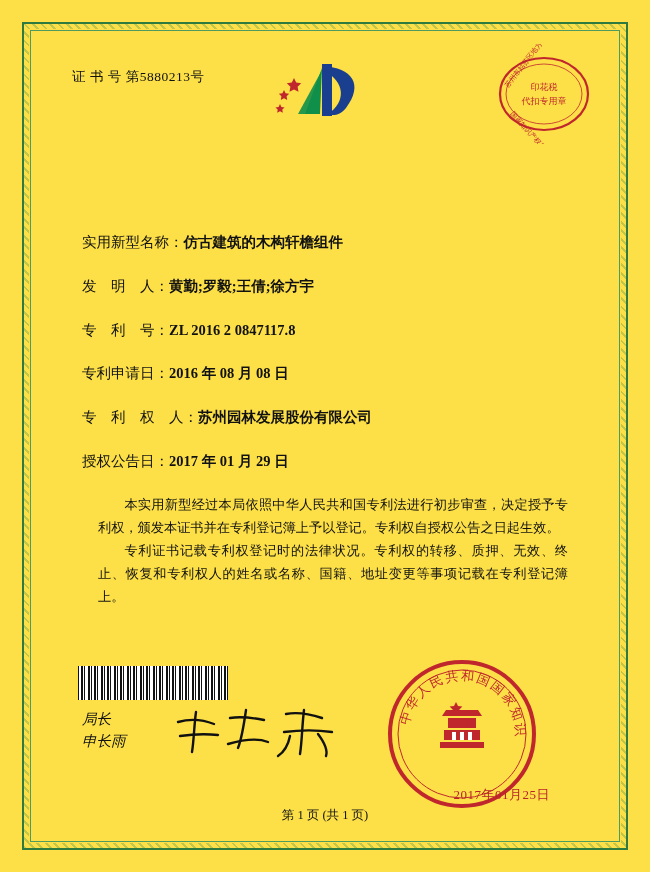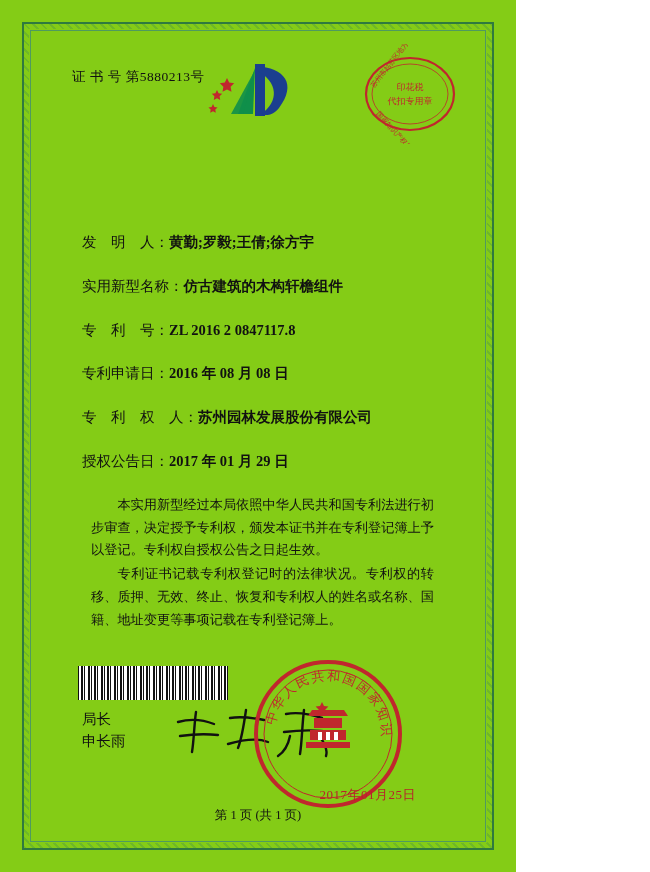--- a/index.html
+++ b/index.html
@@ -9,23 +9,23 @@
   }
   body {
     width: 650px;
     height: 872px;
     font-family: "Liberation Serif", "DejaVu Serif", serif;
     color: #1a1a1a;
     overflow: hidden;
   }
   .page {
     position: relative;
-    width: 516px;
+    width: 650px;
     height: 872px;
-    background: #84cc16;
+    background: #fde047;
     box-sizing: border-box;
   }
   
   .border-outer {
     position: absolute;
     left: 22px; top: 22px; right: 22px; bottom: 22px;
     border: 2px solid #2f7a3f;
     box-sizing: border-box;
   }
   .border-inner {
@@ -118,21 +118,21 @@
     top: 450px;
     left: 34px;
     right: 34px;
     font-size: 13.2px;
     line-height: 1.72;
     text-align: justify;
     color: #111;
   }
   .para {
     text-indent: 2em;
-    margin: 0 0 1px 9px;
+    margin: 0 0 1px 16px;
   }
 
   
   .barcode {
     position: absolute;
     left: 30px;
     top: 622px;
     width: 150px;
     height: 34px;
     background: repeating-linear-gradient(
@@ -144,20 +144,21 @@
     );
   }
 
   .signature-block {
     position: absolute;
     left: 34px;
     top: 664px;
     font-size: 14.5px;
     line-height: 1.55;
     color: #111;
+    font-style: italic;
   }
   .signature-handwriting {
     position: absolute;
     left: 120px;
     top: 660px;
     width: 200px;
     height: 60px;
   }
 
   .red-seal-big {
@@ -220,24 +221,24 @@
         <text x="50" y="46" font-size="9" fill="#c0272d" text-anchor="middle" font-family="DejaVu Serif, serif">印花税</text>
         <text x="50" y="60" font-size="9" fill="#c0272d" text-anchor="middle" font-family="DejaVu Serif, serif">代扣专用章</text>
         <text x="14" y="44" font-size="7" fill="#c0272d" font-family="DejaVu Serif, serif" transform="rotate(-52 14 44)">苏州市姑苏区地方税务局</text>
         <text x="16" y="70" font-size="7" fill="#c0272d" font-family="DejaVu Serif, serif" transform="rotate(48 16 70)">国家知识产权局</text>
       </svg>
     </div>
 
 
     <div class="fields">
       <div class="field-row">
+        <span class="field-label">实用新型名称：</span><span class="field-value">仿古建筑的木构轩檐组件</span>
+      </div>
+      <div class="field-row">
         <span class="field-label">发　明　人：</span><span class="field-value">黄勤;罗毅;王倩;徐方宇</span>
-      </div>
-      <div class="field-row">
-        <span class="field-label">实用新型名称：</span><span class="field-value">仿古建筑的木构轩檐组件</span>
       </div>
       <div class="field-row">
         <span class="field-label">专　利　号：</span><span class="field-value">ZL 2016 2 0847117.8</span>
       </div>
       <div class="field-row">
         <span class="field-label">专利申请日：</span><span class="field-value">2016 年 08 月 08 日</span>
       </div>
       <div class="field-row">
         <span class="field-label">专　利　权　人：</span><span class="field-value">苏州园林发展股份有限公司</span>
       </div>

